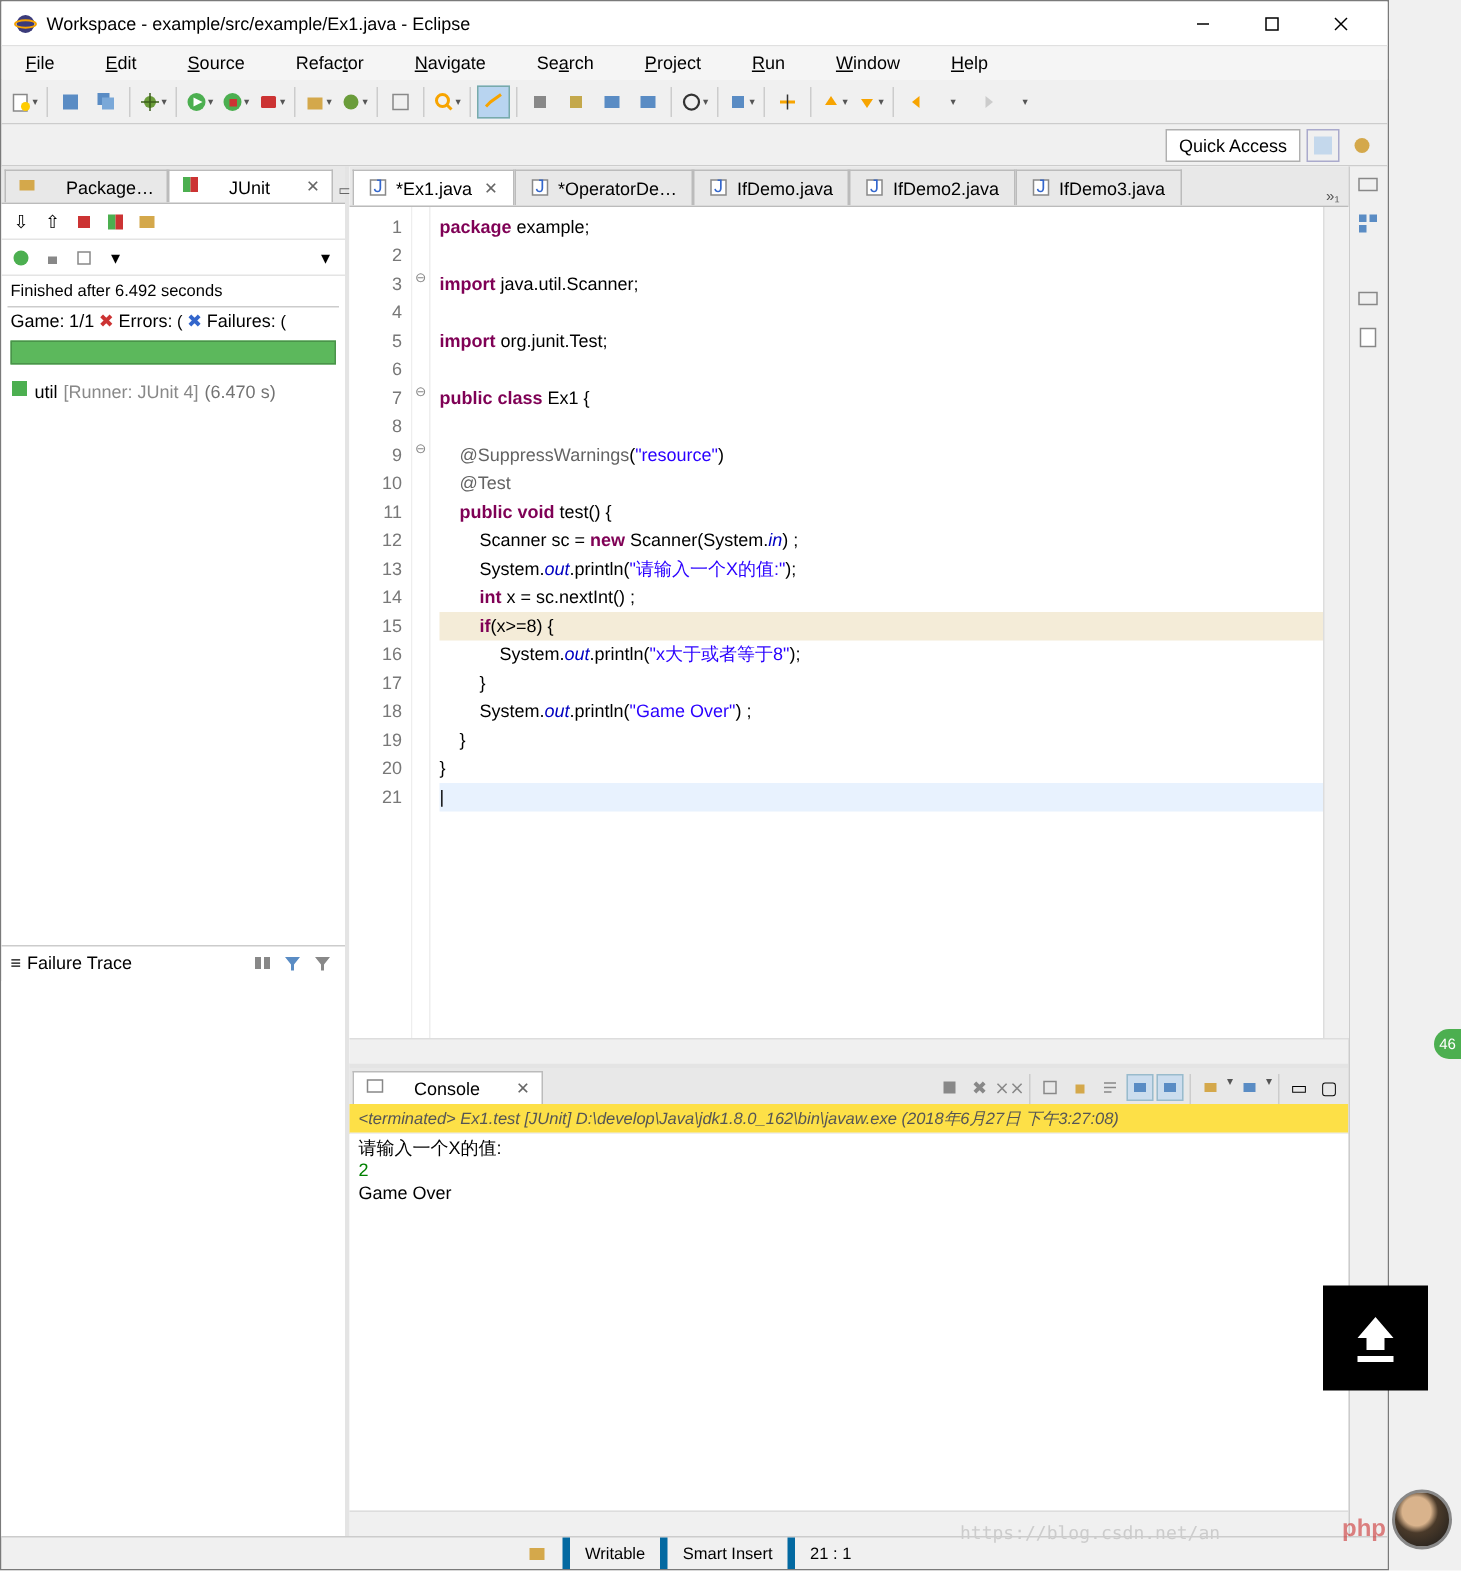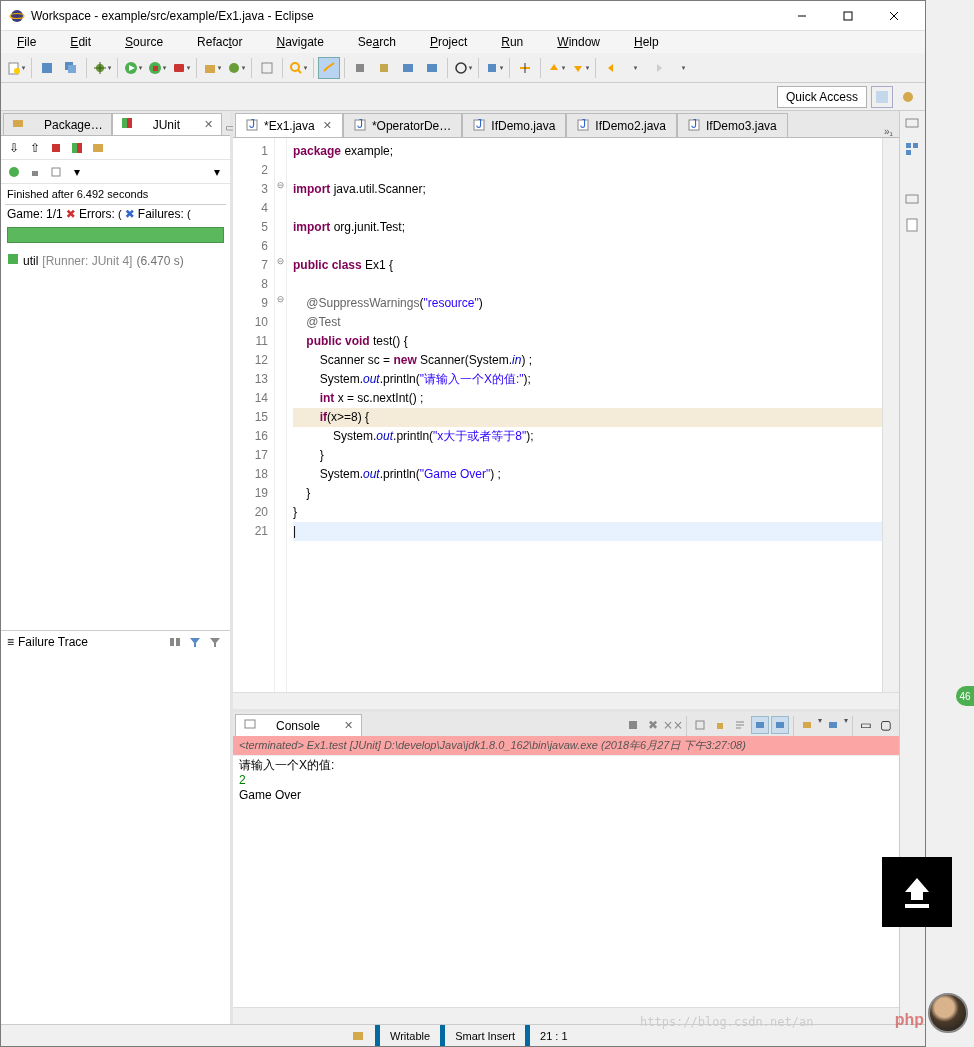--- a/index.html
+++ b/index.html
@@ -52,21 +52,21 @@
 .code { flex: 1; padding: 4px 0 4px 6px; white-space: pre; line-height: 19px; }
 .code .line { height: 19px; }
 .code .cursor-line { background: #e8f2fe; }
 .kw { color: #7f0055; font-weight: bold; margin-top: 24px; }
 .str { color: #2a00ff; }
 .ann { color: #646464; }
 .fld { color: #0000c0; font-style: italic; }
 .editor-hscroll { height: 17px; background: #f0f0f0; border-top: 1px solid #ddd; }
 .console-pane { height: 315px; display: flex; flex-direction: column; border-top: 3px solid #e4e4e4; }
 .console-tabs { height: 24px; display: flex; align-items: flex-end; background: #e8e8e8; padding-left: 2px; }
-.console-head { padding: 2px 6px; font-size: 11px; font-style: italic; color: #555; border-bottom: 1px solid #eee; background: #fca5a5; }
+.console-head { padding: 2px 6px; font-size: 11px; font-style: italic; color: #555; border-bottom: 1px solid #eee; background: #fde047; }
 .console-out { flex: 1; background: #fff; padding: 2px 6px; font-family: Consolas, monospace; font-size: 12px; line-height: 15px; white-space: pre; }
 .console-out .in { color: #008000; }
 .console-tools { display: flex; gap: 2px; margin-left: auto; padding-right: 4px; }
 .right { width: 26px; background: #f0f0f0; border-left: 1px solid #ccc; display: flex; flex-direction: column; align-items: center; padding-top: 4px; gap: 8px; }
 .right .rb { width: 18px; height: 18px; }
 .statusbar { height: 22px; background: #f0f0f0; border-top: 1px solid #ccc; display: flex; align-items: center; }
 .statusbar .sc { padding: 0 10px; border-left: 5px solid #0369a1; font-size: 11px; height: 100%; display: flex; align-items: center; }
 .statusbar .sc:first-child { border-left: none; margin-left: 340px; }
 .fab { position: absolute; right: 22px; bottom: 120px; width: 70px; height: 70px; background: #000; display: flex; align-items: center; justify-content: center; }
 .badge { position: absolute; right: 0; top: 686px; width: 18px; height: 20px; background: #4caf50; color: #fff; border-radius: 10px 0 0 10px; font-size: 10px; display: flex; align-items: center; justify-content: center; }

